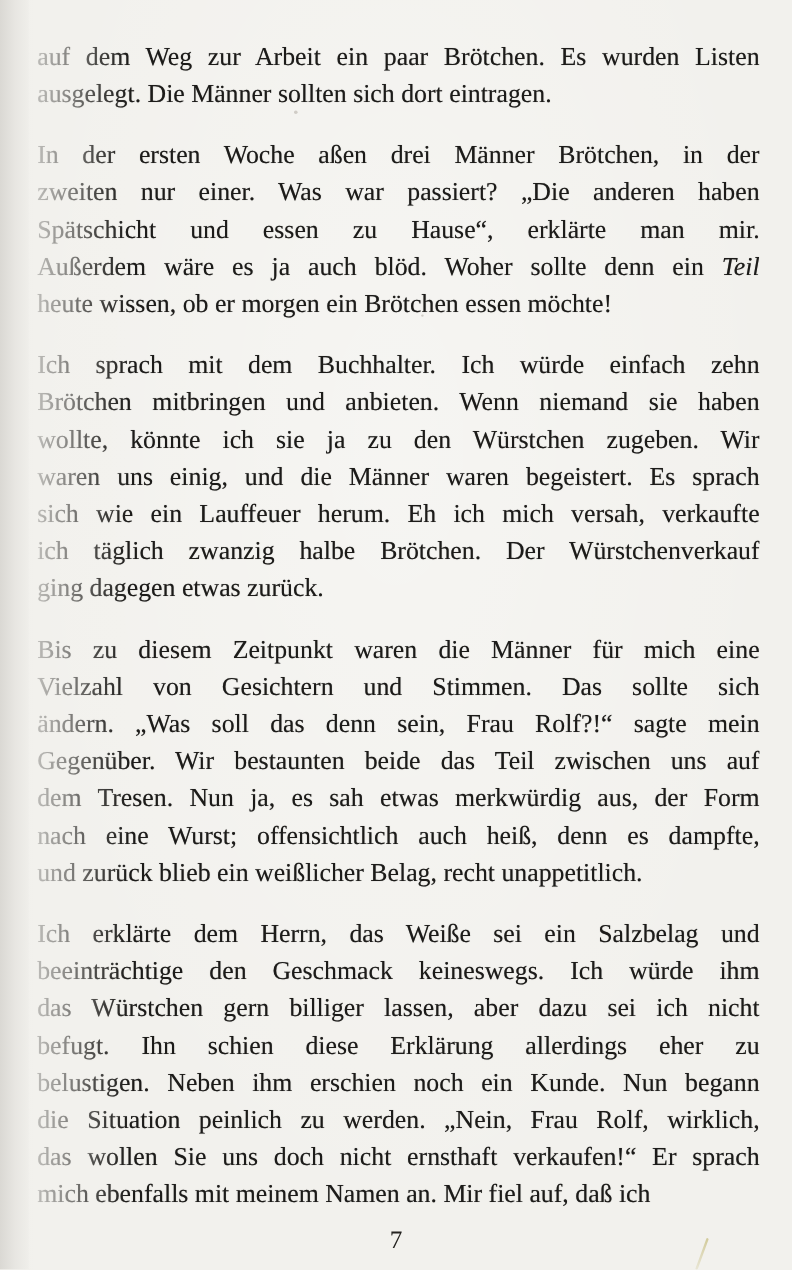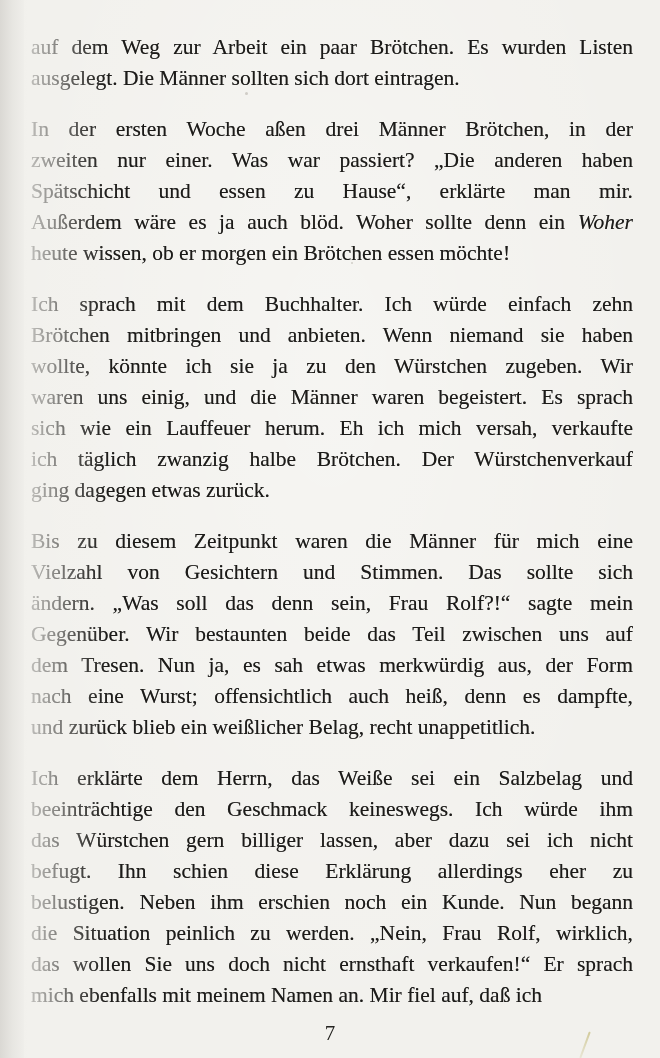--- a/index.html
+++ b/index.html
@@ -81,21 +81,21 @@
 
   <div class="page-text" style="color: rgb(28, 27, 25);">
       <div class="para">
         <div class="line">auf dem Weg zur Arbeit ein paar Brötchen. Es wurden Listen</div>
         <div class="line last">ausgelegt. Die Männer sollten sich dort eintragen.</div>
       </div>
       <div class="para">
         <div class="line">In der ersten Woche aßen drei Männer Brötchen, in der</div>
         <div class="line">zweiten nur einer. Was war passiert? „Die anderen haben</div>
         <div class="line">Spätschicht und essen zu Hause“, erklärte man mir.</div>
-        <div class="line">Außerdem wäre es ja auch blöd. Woher sollte denn ein <em>Woher</em></div>
+        <div class="line">Außerdem wäre es ja auch blöd. Woher sollte denn ein <em>Teil</em></div>
         <div class="line last">heute wissen, ob er morgen ein Brötchen essen möchte!</div>
       </div>
       <div class="para">
         <div class="line">Ich sprach mit dem Buchhalter. Ich würde einfach zehn</div>
         <div class="line">Brötchen mitbringen und anbieten. Wenn niemand sie haben</div>
         <div class="line">wollte, könnte ich sie ja zu den Würstchen zugeben. Wir</div>
         <div class="line">waren uns einig, und die Männer waren begeistert. Es sprach</div>
         <div class="line">sich wie ein Lauffeuer herum. Eh ich mich versah, verkaufte</div>
         <div class="line">ich täglich zwanzig halbe Brötchen. Der Würstchenverkauf</div>
         <div class="line last">ging dagegen etwas zurück.</div>

